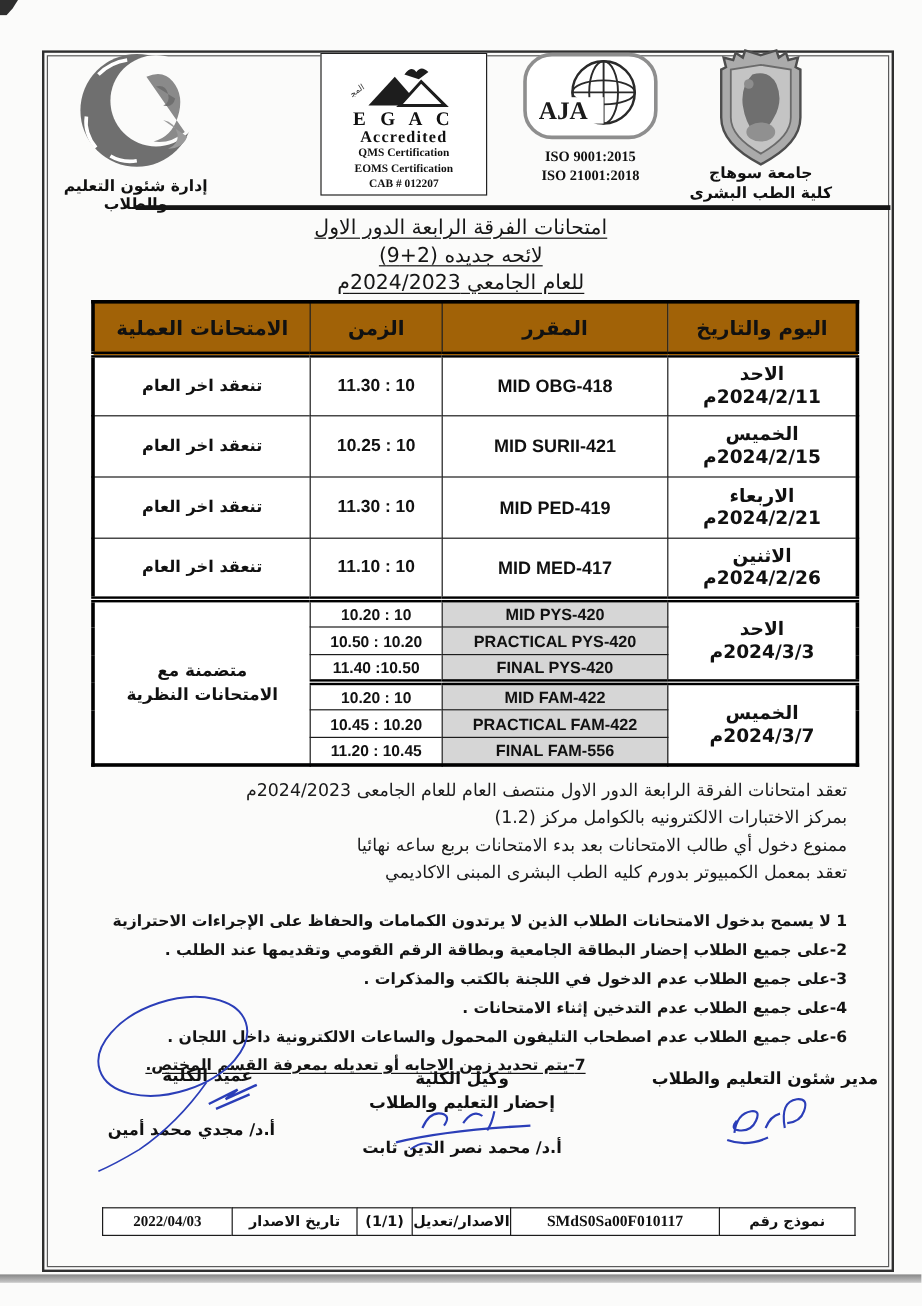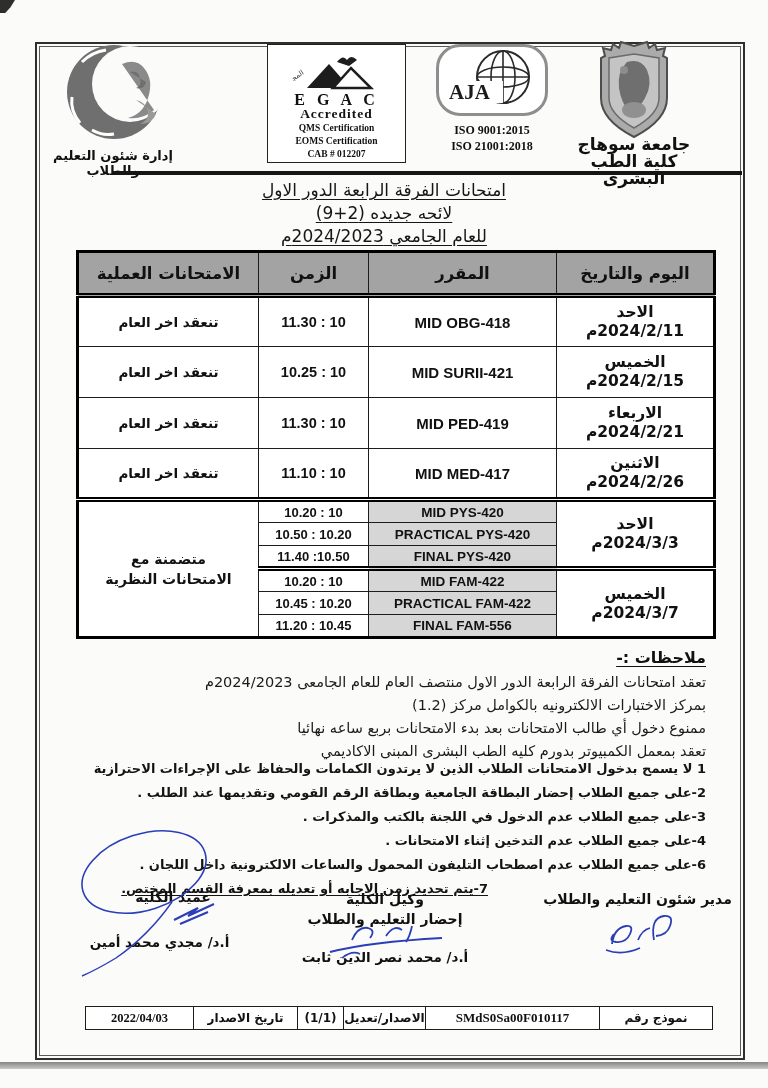--- a/index.html
+++ b/index.html
@@ -27,35 +27,35 @@
   .egac-accredited { font-family:"Liberation Serif", serif; font-weight:bold; font-size:13.5px;
                      line-height:14px; letter-spacing:1px; }
   .egac-small { font-family:"Liberation Serif", serif; font-weight:bold; font-size:9.5px;
                 line-height:11px; margin-top:2px; }
   .aja-wrap { left:424px; top:44px; width:136px; text-align:center; }
   .aja-logo-box { width:112px; height:72px; margin:0 auto; border:3px solid #8e8e8e;
                   border-radius:24px; background:#fff; position:relative; overflow:hidden; }
   .iso-lines { font-family:"Liberation Serif", serif; font-weight:bold; font-size:12px;
                line-height:16px; margin-top:6px; }
   .univ-label { left:570px; top:136px; width:128px; text-align:center; direction:rtl;
-                font-size:17px; font-weight:bold; line-height:17px; }
+                font-size:13px; font-weight:bold; line-height:17px; }
   .header-rule { left:113px; top:171px; width:629px; height:4px; background:#151515; }
 
   
   .title-block { left:154px; top:179px; width:460px; text-align:center; direction:rtl; }
   .title-line { font-size:17px; line-height:23px; text-decoration:underline;
                 text-underline-offset:3px; color:#161616; }
 
   
   table.exam { position:absolute; left:76px; top:250px; width:637px;
                border-collapse:collapse; direction:rtl; table-layout:fixed;
                border:3px solid #000; background:#fff; }
   table.exam th, table.exam td { border:1px solid #1c1c1c; text-align:center;
                vertical-align:middle; padding:0 2px; }
-  table.exam th { background:#a3a3a3; height:44px; font-size:16.5px; font-weight:bold;
+  table.exam th { background:#a16207; height:44px; font-size:16.5px; font-weight:bold;
                border-bottom:5px double #000; }
   td.day-cell { font-weight:bold; font-size:15.5px; line-height:19px; }
   td.course-cell { font-weight:bold; font-size:15px; direction:ltr;
                    font-family:"Liberation Sans","DejaVu Sans",sans-serif; }
   td.time-cell { font-weight:bold; font-size:14.5px; direction:ltr;
                  font-family:"Liberation Sans","DejaVu Sans",sans-serif; }
   td.practical-cell { font-weight:bold; font-size:13.5px; }
   tr.main-row td { height:51px; }
   tr.g td { height:23px; }
   tr.thick-top td { border-top:5px double #000; }
@@ -257,21 +257,20 @@
     <td class="gtime">10.45 : 10.20</td>
   </tr>
   <tr class="g">
     <td class="gcourse">FINAL FAM-556</td>
     <td class="gtime">11.20 : 10.45</td>
   </tr>
 </tbody>
   </table>
 
 <div class="abs notes">
-  <div class="notes-heading">ملاحظات :-</div>
   <div class="notes-intro">
     <div>تعقد امتحانات الفرقة الرابعة الدور الاول منتصف العام للعام الجامعى 2024/2023م</div>
     <div>بمركز الاختبارات الالكترونيه بالكوامل مركز (1.2)</div>
     <div>ممنوع دخول أي طالب الامتحانات بعد بدء الامتحانات بربع ساعه نهائيا</div>
     <div>تعقد بمعمل الكمبيوتر بدورم كليه الطب البشرى المبنى الاكاديمي</div>
   </div>
 </div>
 <div class="abs notes-items">
   <div>1 لا يسمح بدخول الامتحانات الطلاب الذين لا يرتدون الكمامات والحفاظ على الإجراءات الاحترازية</div>
   <div>2-على جميع الطلاب إحضار البطاقة الجامعية وبطاقة الرقم القومي وتقديمها عند الطلب .</div>

